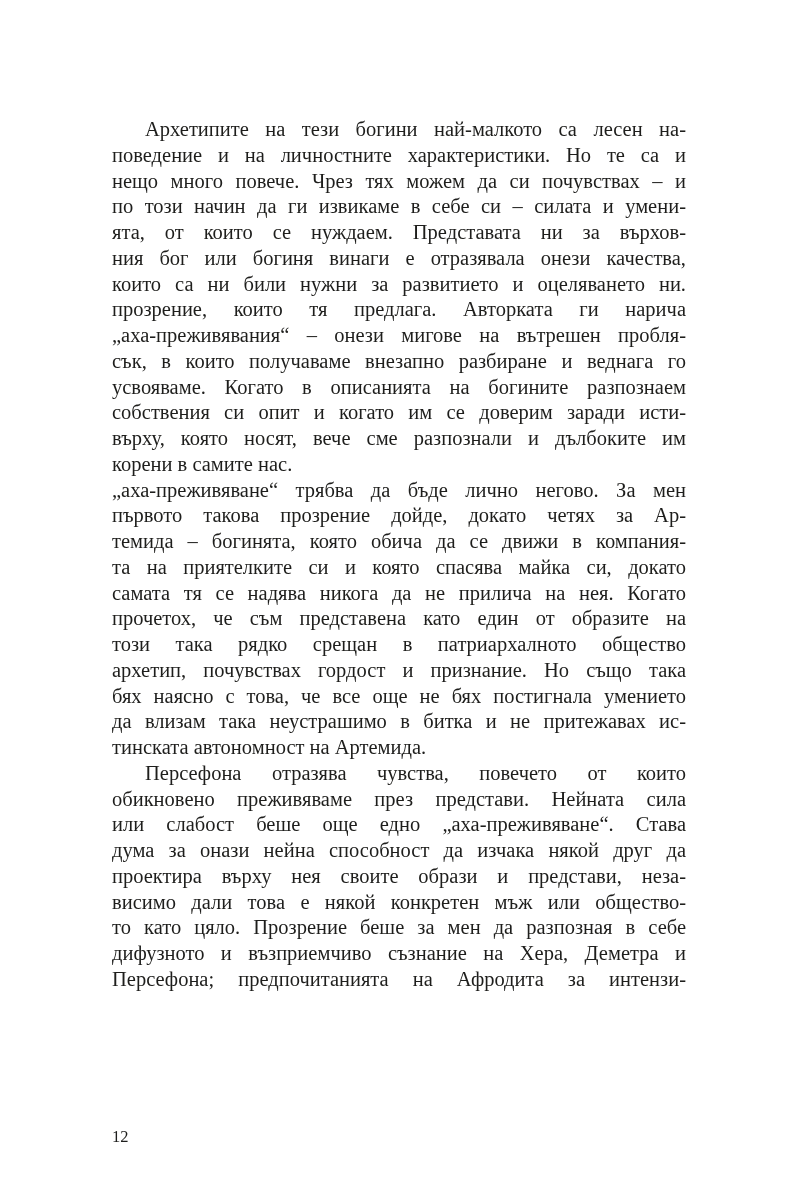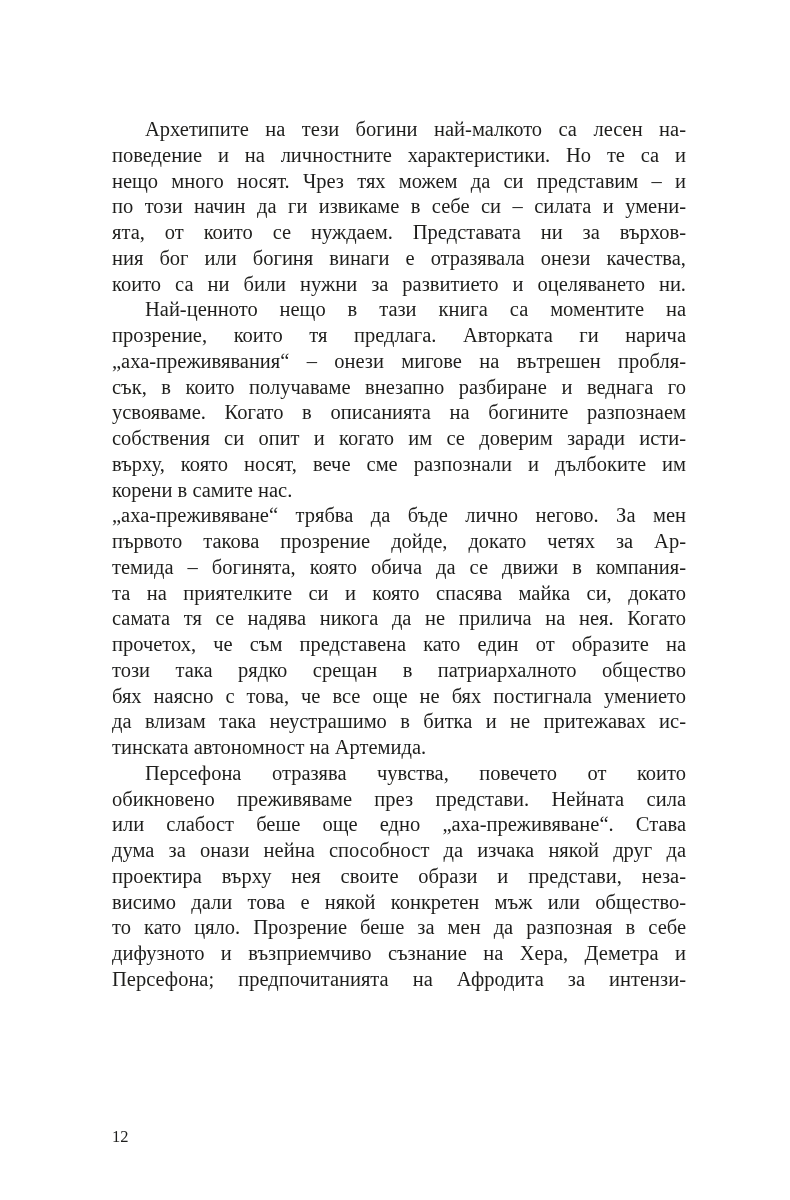--- a/index.html
+++ b/index.html
@@ -46,46 +46,46 @@
 </style>
 </head>
 <body>
 
 <div class="page">
   <div class="text-block">
 
     <div class="para">
       <div class="line indent">Архетипите на тези богини най-малкото са лесен на-</div>
       <div class="line">поведение и на личностните характеристики. Но те са и</div>
-      <div class="line">нещо много носят. Чрез тях можем да си представим – и</div>
+      <div class="line">нещо много повече. Чрез тях можем да си почувствах – и</div>
       <div class="line">по този начин да ги извикаме в себе си – силата и умени-</div>
       <div class="line">ята, от които се нуждаем. Представата ни за върхов-</div>
       <div class="line">ния бог или богиня винаги е отразявала онези качества,</div>
       <div class="line">които са ни били нужни за развитието и оцеляването ни.</div>
     </div>
 
     <div class="para">
-      <div class="line indent">Най-ценното нещо в тази книга са моментите на</div>
       <div class="line">прозрение, които тя предлага. Авторката ги нарича</div>
       <div class="line">„аха-преживявания“ – онези мигове на вътрешен пробля-</div>
       <div class="line">сък, в които получаваме внезапно разбиране и веднага го</div>
       <div class="line">усвояваме. Когато в описанията на богините разпознаем</div>
       <div class="line">собствения си опит и когато им се доверим заради исти-</div>
       <div class="line">върху, която носят, вече сме разпознали и дълбоките им</div>
       <div class="line flush">корени в самите нас.</div>
     </div>
 
     <div class="para">
       <div class="line">„аха-преживяване“ трябва да бъде лично негово. За мен</div>
       <div class="line">първото такова прозрение дойде, докато четях за Ар-</div>
       <div class="line">темида – богинята, която обича да се движи в компания-</div>
       <div class="line">та на приятелките си и която спасява майка си, докато</div>
       <div class="line">самата тя се надява никога да не прилича на нея. Когато</div>
       <div class="line">прочетох, че съм представена като един от образите на</div>
       <div class="line">този така рядко срещан в патриархалното общество</div>
+      <div class="line">архетип, почувствах гордост и признание. Но също така</div>
       <div class="line">бях наясно с това, че все още не бях постигнала умението</div>
       <div class="line">да влизам така неустрашимо в битка и не притежавах ис-</div>
       <div class="line flush">тинската автономност на Артемида.</div>
     </div>
 
     <div class="para">
       <div class="line indent">Персефона отразява чувства, повечето от които</div>
       <div class="line">обикновено преживяваме през представи. Нейната сила</div>
       <div class="line">или слабост беше още едно „аха-преживяване“. Става</div>
       <div class="line">дума за онази нейна способност да изчака някой друг да</div>

